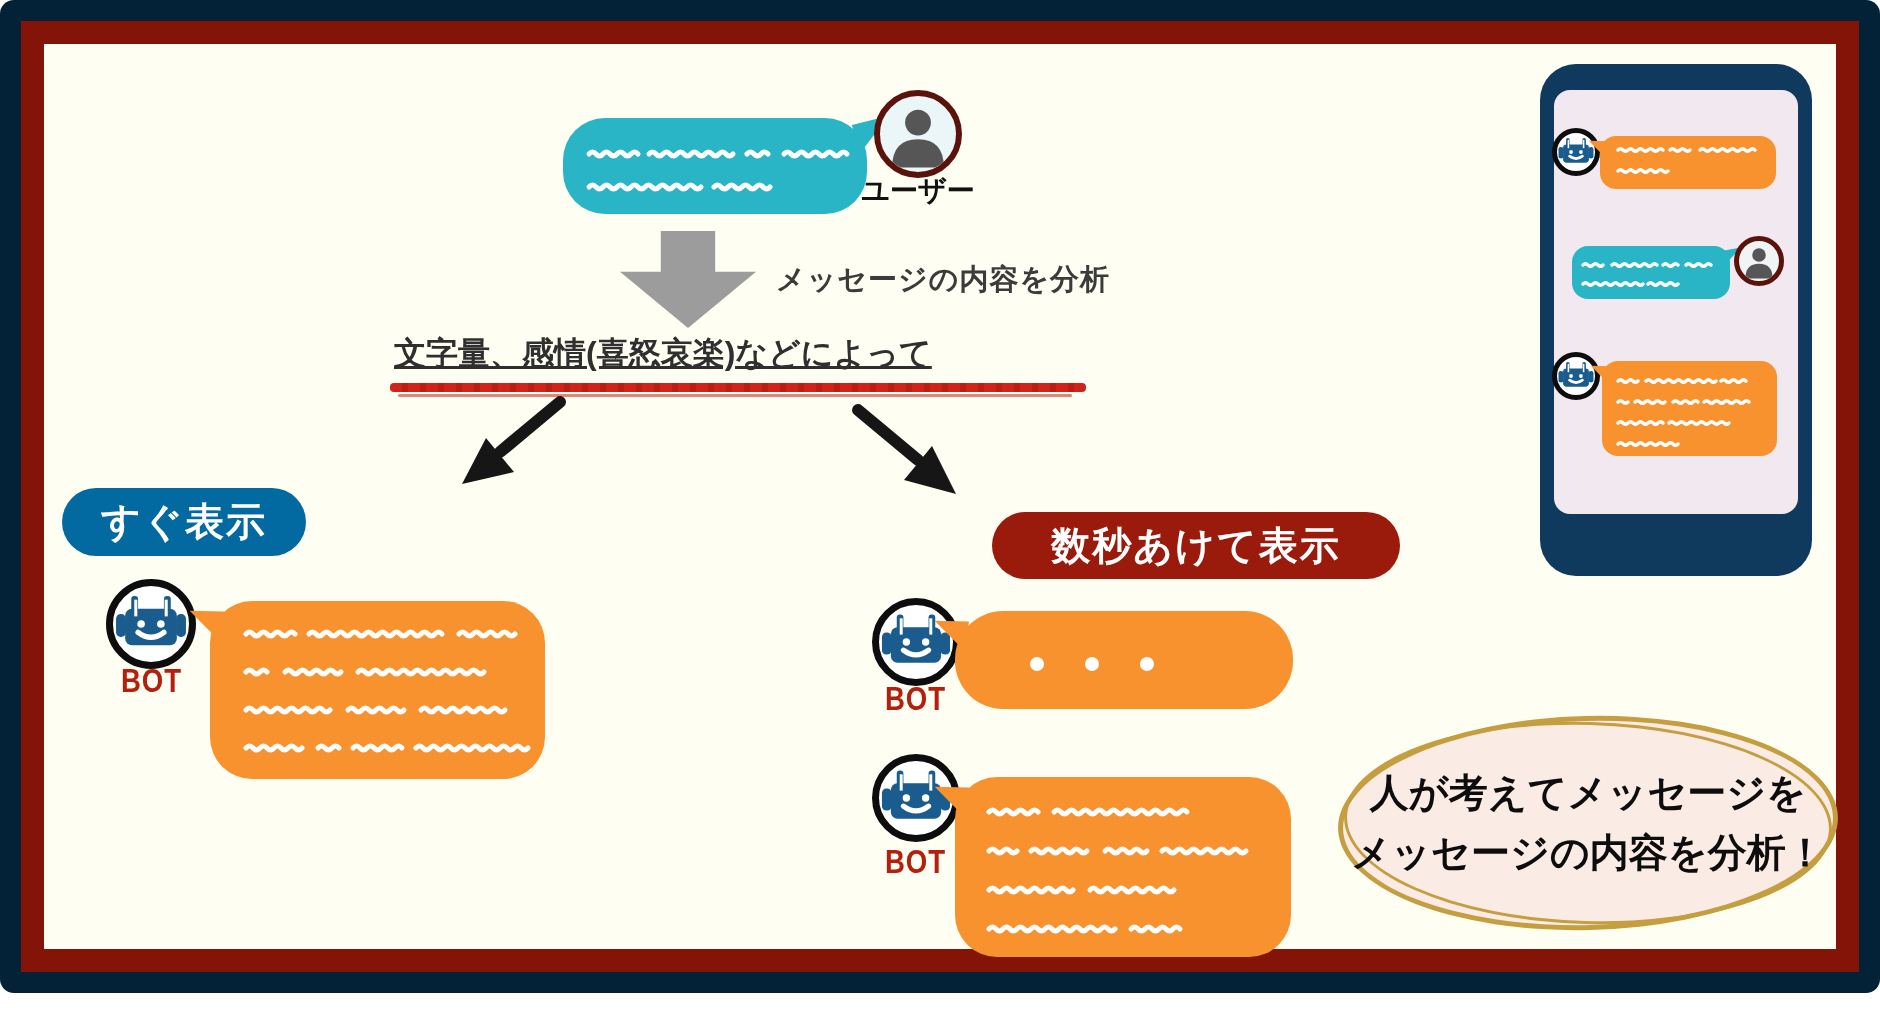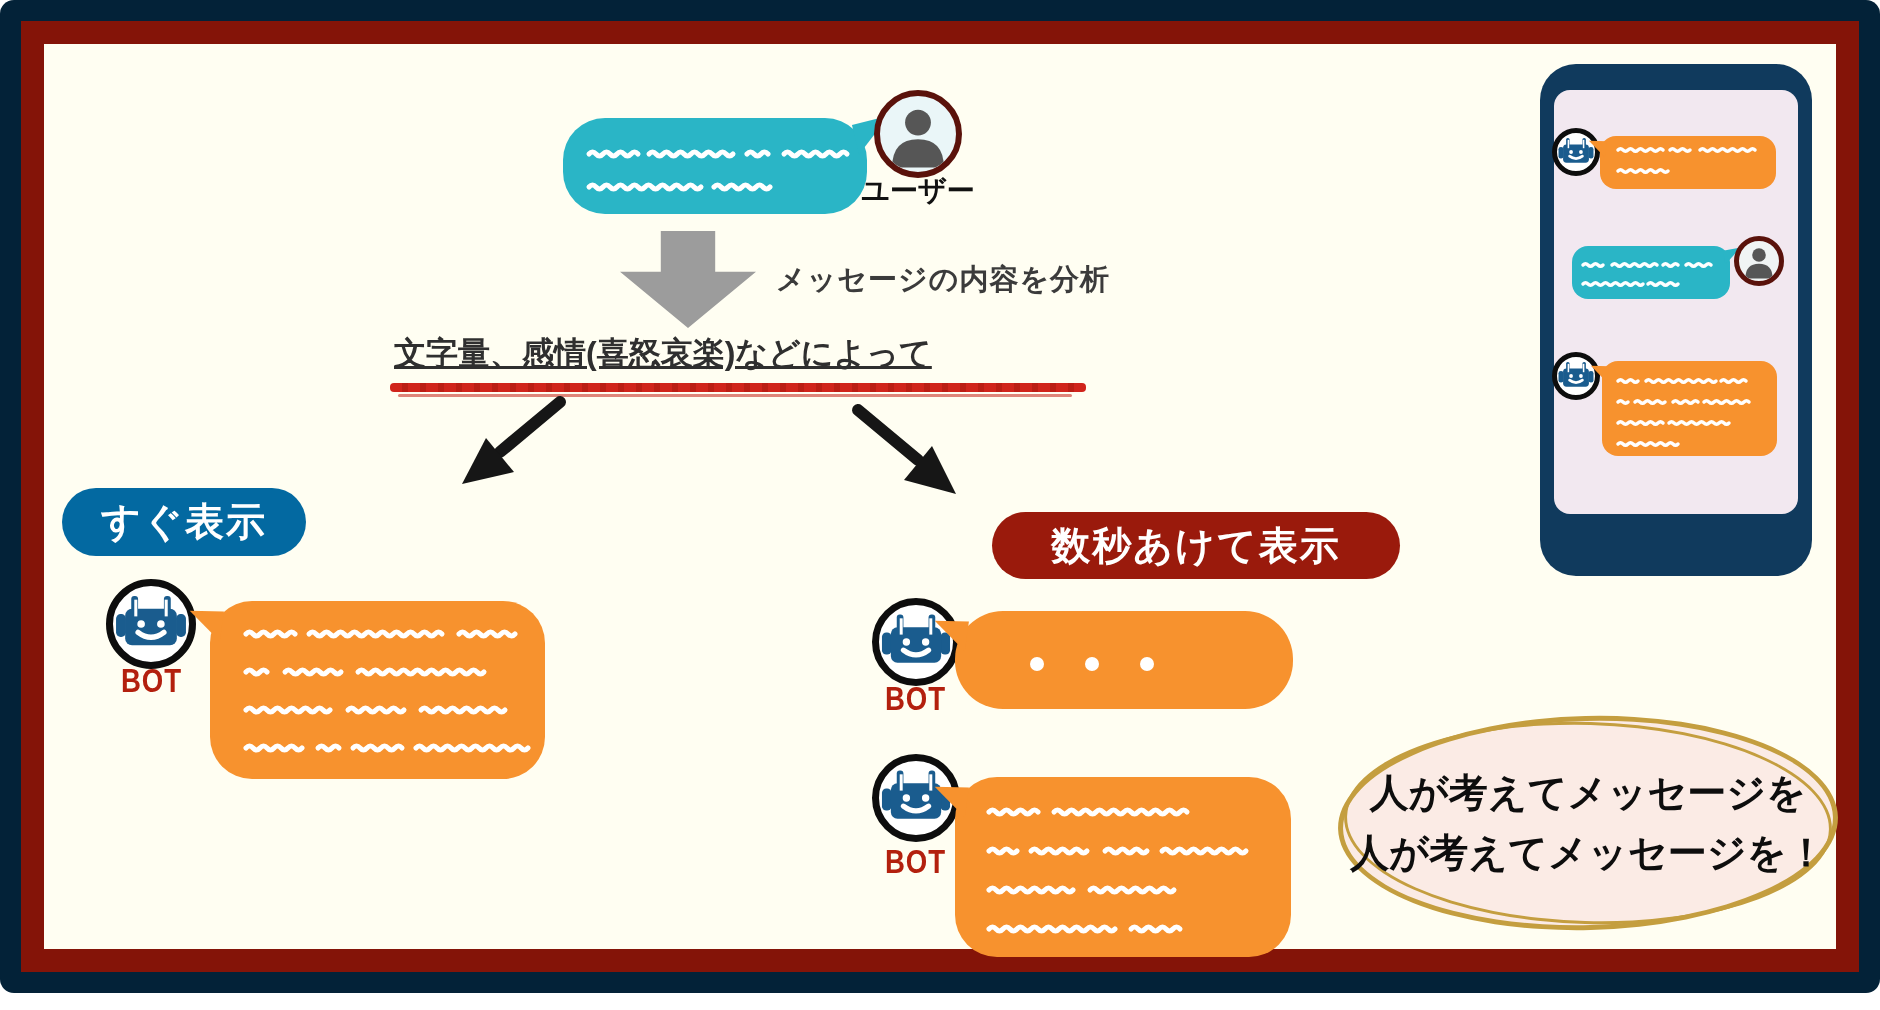--- a/index.html
+++ b/index.html
@@ -185,21 +185,21 @@
         <path d="M 34 152 q 3.5 -4 7 0 q 3.5 4 7 0 q 3.5 -4 7 0 q 3.5 4 7 0 q 3.5 -4 7 0 q 3.5 4 7 0 q 3.5 -4 7 0 q 3.5 4 7 0 q 3.5 -4 7 0 q 3.5 4 7 0 q 3.5 -4 7 0 q 3.5 4 7 0 q 3.5 -4 7 0 q 3.5 4 7 0 q 3.5 -4 7 0 q 3.5 4 7 0 q 3.5 -4 7 0 q 3.5 4 7 0" fill="none" stroke="#ffffff" stroke-width="5" stroke-linecap="round"></path>
         <path d="M 176 152 q 3.5 -4 7 0 q 3.5 4 7 0 q 3.5 -4 7 0 q 3.5 4 7 0 q 3.5 -4 7 0 q 3.5 4 7 0 q 3.5 -4 7 0" fill="none" stroke="#ffffff" stroke-width="5" stroke-linecap="round"></path>
       </svg>
     </div>
 
   <div class="note" style="left:1338px; top:716px; width:500px; height:214px;">
     <div class="oval"></div>
     <div class="oval2"></div>
     <div class="note-text">
       <div>人が考えてメッセージを</div>
-      <div>人が考えてメッセージを！</div>
+      <div>メッセージの内容を分析！</div>
     </div>
   </div>
 
   <div class="phone" style="left:1540px; top:64px; width:272px; height:512px;">
     <div class="screen"></div>
   </div>
   <div class="avatar bot-small" style="left:1552px; top:128px; width:48px; height:48px;"><span class="bot-face"><svg viewBox="0 0 100 100" style="width: 100%; height: 100%; display: block;">
           <g fill="#1A5C8E">
             <rect x="4" y="37" width="13" height="30" rx="6"></rect>
             <rect x="83" y="37" width="13" height="30" rx="6"></rect>

